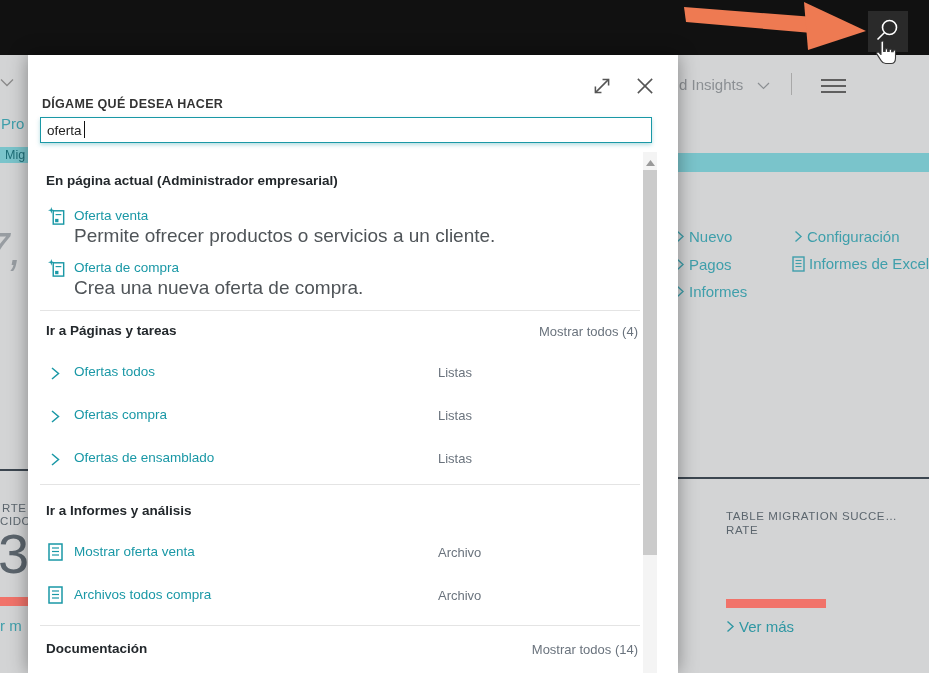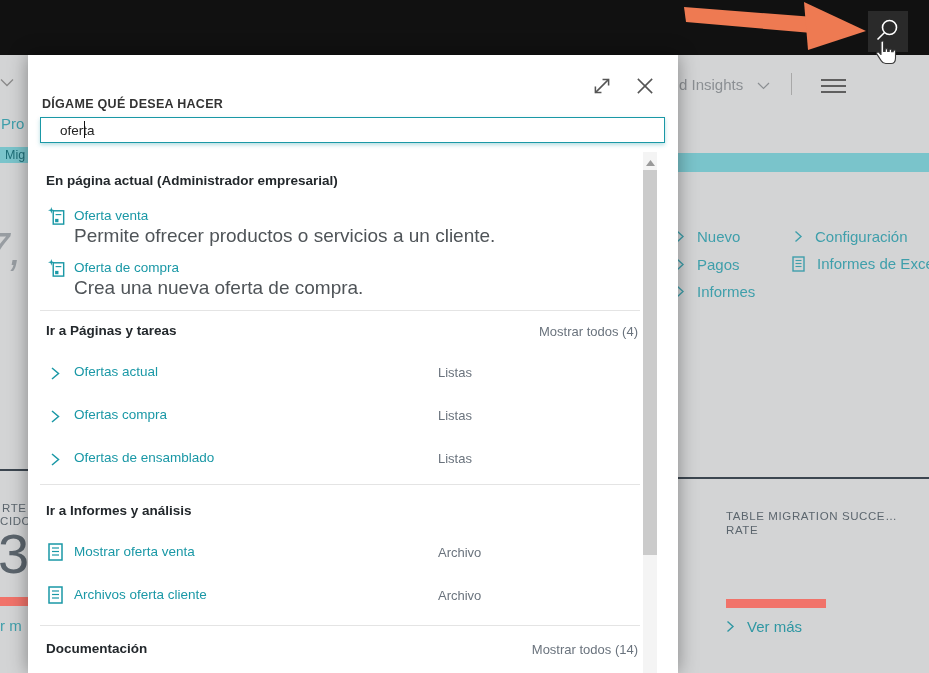--- a/index.html
+++ b/index.html
@@ -14,38 +14,38 @@
   .arrow-svg{position:absolute;left:684px;top:2px;z-index:30;}
   .cursor-svg{position:absolute;left:872px;top:40px;z-index:31;}
   
   .bgtext{position:absolute;color:#3f9fab;font-size:15px;white-space:nowrap;}
   .bggray{position:absolute;color:#8b8f93;font-size:15px;white-space:nowrap;}
   .banner{position:absolute;background:#7ac4cb;}
   .darkrule{position:absolute;background:#3c4650;height:2px;}
   .kpi-title{position:absolute;color:#5c666e;font-size:11.5px;letter-spacing:.6px;white-space:nowrap;}
   .kpi-value{position:absolute;color:#5b646c;font-size:52px;font-weight:300;line-height:1;white-space:nowrap;}
   .kpi-bar{position:absolute;background:#f1736a;height:9px;}
-  .bg-link{display:flex;align-items:center;gap:12px;cursor:pointer;}
+  .bg-link{display:flex;align-items:center;gap:4px;cursor:pointer;}
   .vline{position:absolute;left:791px;top:73px;width:1px;height:22px;background:#a8a8a8;}
   .burger{position:absolute;left:821px;top:79px;width:25px;cursor:pointer;}
   .burger div{height:2px;background:#5f5f5f;margin-bottom:4px;}
   .mig-band{position:absolute;left:0;top:147px;width:28px;height:16px;background:#7ac4cb;
             color:#1d6d77;font-size:12.5px;line-height:16px;padding-left:5px;overflow:hidden;}
   .frag-kpi{position:absolute;left:-16px;top:222px;color:#989da2;font-size:46px;font-weight:300;font-style:italic;}
   .frag3{position:absolute;left:-2px;top:526px;color:#5b646c;font-size:56px;font-weight:300;line-height:1;}
   
   .dialog{position:absolute;left:28px;top:55px;width:650px;height:618px;background:#fff;
           box-shadow:0 0 18px rgba(0,0,0,.38);z-index:20;}
   .dlg-title{position:absolute;left:14px;top:22px;font-size:12.5px;font-weight:600;
              color:#333;letter-spacing:.3px;margin-top:20px;}
   .icon-btn{position:absolute;top:20px;width:24px;height:24px;background:none;border:none;
             padding:0;cursor:pointer;}
   .dlg-input{position:absolute;left:12px;top:62px;width:604px;height:22px;
              border:1px solid #1a98a6;box-shadow:0 2px 4px rgba(42,160,172,.35);
-             font-size:13.5px;color:#222;padding:1px 0 1px 19px;outline:none;
+             font-size:13.5px;color:#222;padding:1px 0 1px 6px;outline:none;
              font-family:"Liberation Sans",sans-serif;}
   .caret{position:absolute;left:56px;top:66px;width:1px;height:17px;background:#111;}
   
   .sb-track{position:absolute;left:615px;top:97px;width:14px;height:521px;background:#f4f4f4;}
   .sb-up{position:absolute;left:0;top:2px;width:14px;height:14px;text-align:center;border:none;
          background:none;padding:0;cursor:pointer;}
   .sb-thumb{position:absolute;left:0;top:18px;width:14px;height:385px;background:#cbcbcb;cursor:pointer;}
   
   .sec-h{position:absolute;left:18px;font-size:13.5px;font-weight:bold;color:#23282c;white-space:nowrap;}
   .sec-action{position:absolute;right:40px;font-size:13px;color:#6a737d;cursor:pointer;white-space:nowrap;}
@@ -188,21 +188,21 @@
     <span class="res-desc" style="top:222px">Crea una nueva oferta de compra.</span>
 
     <div class="divider" style="top:255px"></div>
 
     <span class="sec-h" style="top:268px">Ir a Páginas y tareas</span>
     <span class="sec-action" style="top:269px">Mostrar todos (4)</span>
 
     <svg class="res-icon" style="left:22px;top:311px" width="11" height="15" viewBox="0 0 11 15">
       <polyline points="2,2 8.5,7.5 2,13" fill="none" stroke="#1a98a6" stroke-width="1.5"></polyline>
       </svg>
-    <span class="res-title" style="top:309px">Ofertas actual</span>
+    <span class="res-title" style="top:309px">Ofertas todos</span>
     <span class="res-cat" style="top:310px">Listas</span>
 
     <svg class="res-icon" style="left:22px;top:354px" width="11" height="15" viewBox="0 0 11 15">
       <polyline points="2,2 8.5,7.5 2,13" fill="none" stroke="#1a98a6" stroke-width="1.5"></polyline>
       </svg>
     <span class="res-title" style="top:352px">Ofertas compra</span>
     <span class="res-cat" style="top:353px">Listas</span>
 
     <svg class="res-icon" style="left:22px;top:397px" width="11" height="15" viewBox="0 0 11 15">
       <polyline points="2,2 8.5,7.5 2,13" fill="none" stroke="#1a98a6" stroke-width="1.5"></polyline>
@@ -222,21 +222,21 @@
       </svg>
     <span class="res-title" style="top:489px">Mostrar oferta venta</span>
     <span class="res-cat" style="top:490px">Archivo</span>
 
     <svg class="res-icon" style="top:531px" width="15" height="18" viewBox="0 0 15 18">
       <rect x="1" y="1" width="13" height="16" fill="none" stroke="#1a98a6" stroke-width="1.5"></rect>
       <line x1="4" y1="5" x2="11" y2="5" stroke="#1a98a6" stroke-width="1.2"></line>
       <line x1="4" y1="8.5" x2="11" y2="8.5" stroke="#1a98a6" stroke-width="1.2"></line>
       <line x1="4" y1="12" x2="11" y2="12" stroke="#1a98a6" stroke-width="1.2"></line>
       </svg>
-    <span class="res-title" style="top:532px">Archivos oferta cliente</span>
+    <span class="res-title" style="top:532px">Archivos todos compra</span>
     <span class="res-cat" style="top:533px">Archivo</span>
 
     <div class="divider" style="top:570px"></div>
 
     <span class="sec-h" style="top:586px">Documentación</span>
     <span class="sec-action" style="top:587px">Mostrar todos (14)</span>
 
     <div class="sb-track">
       <button class="sb-up">
         <svg width="9" height="6" viewBox="0 0 9 6">

